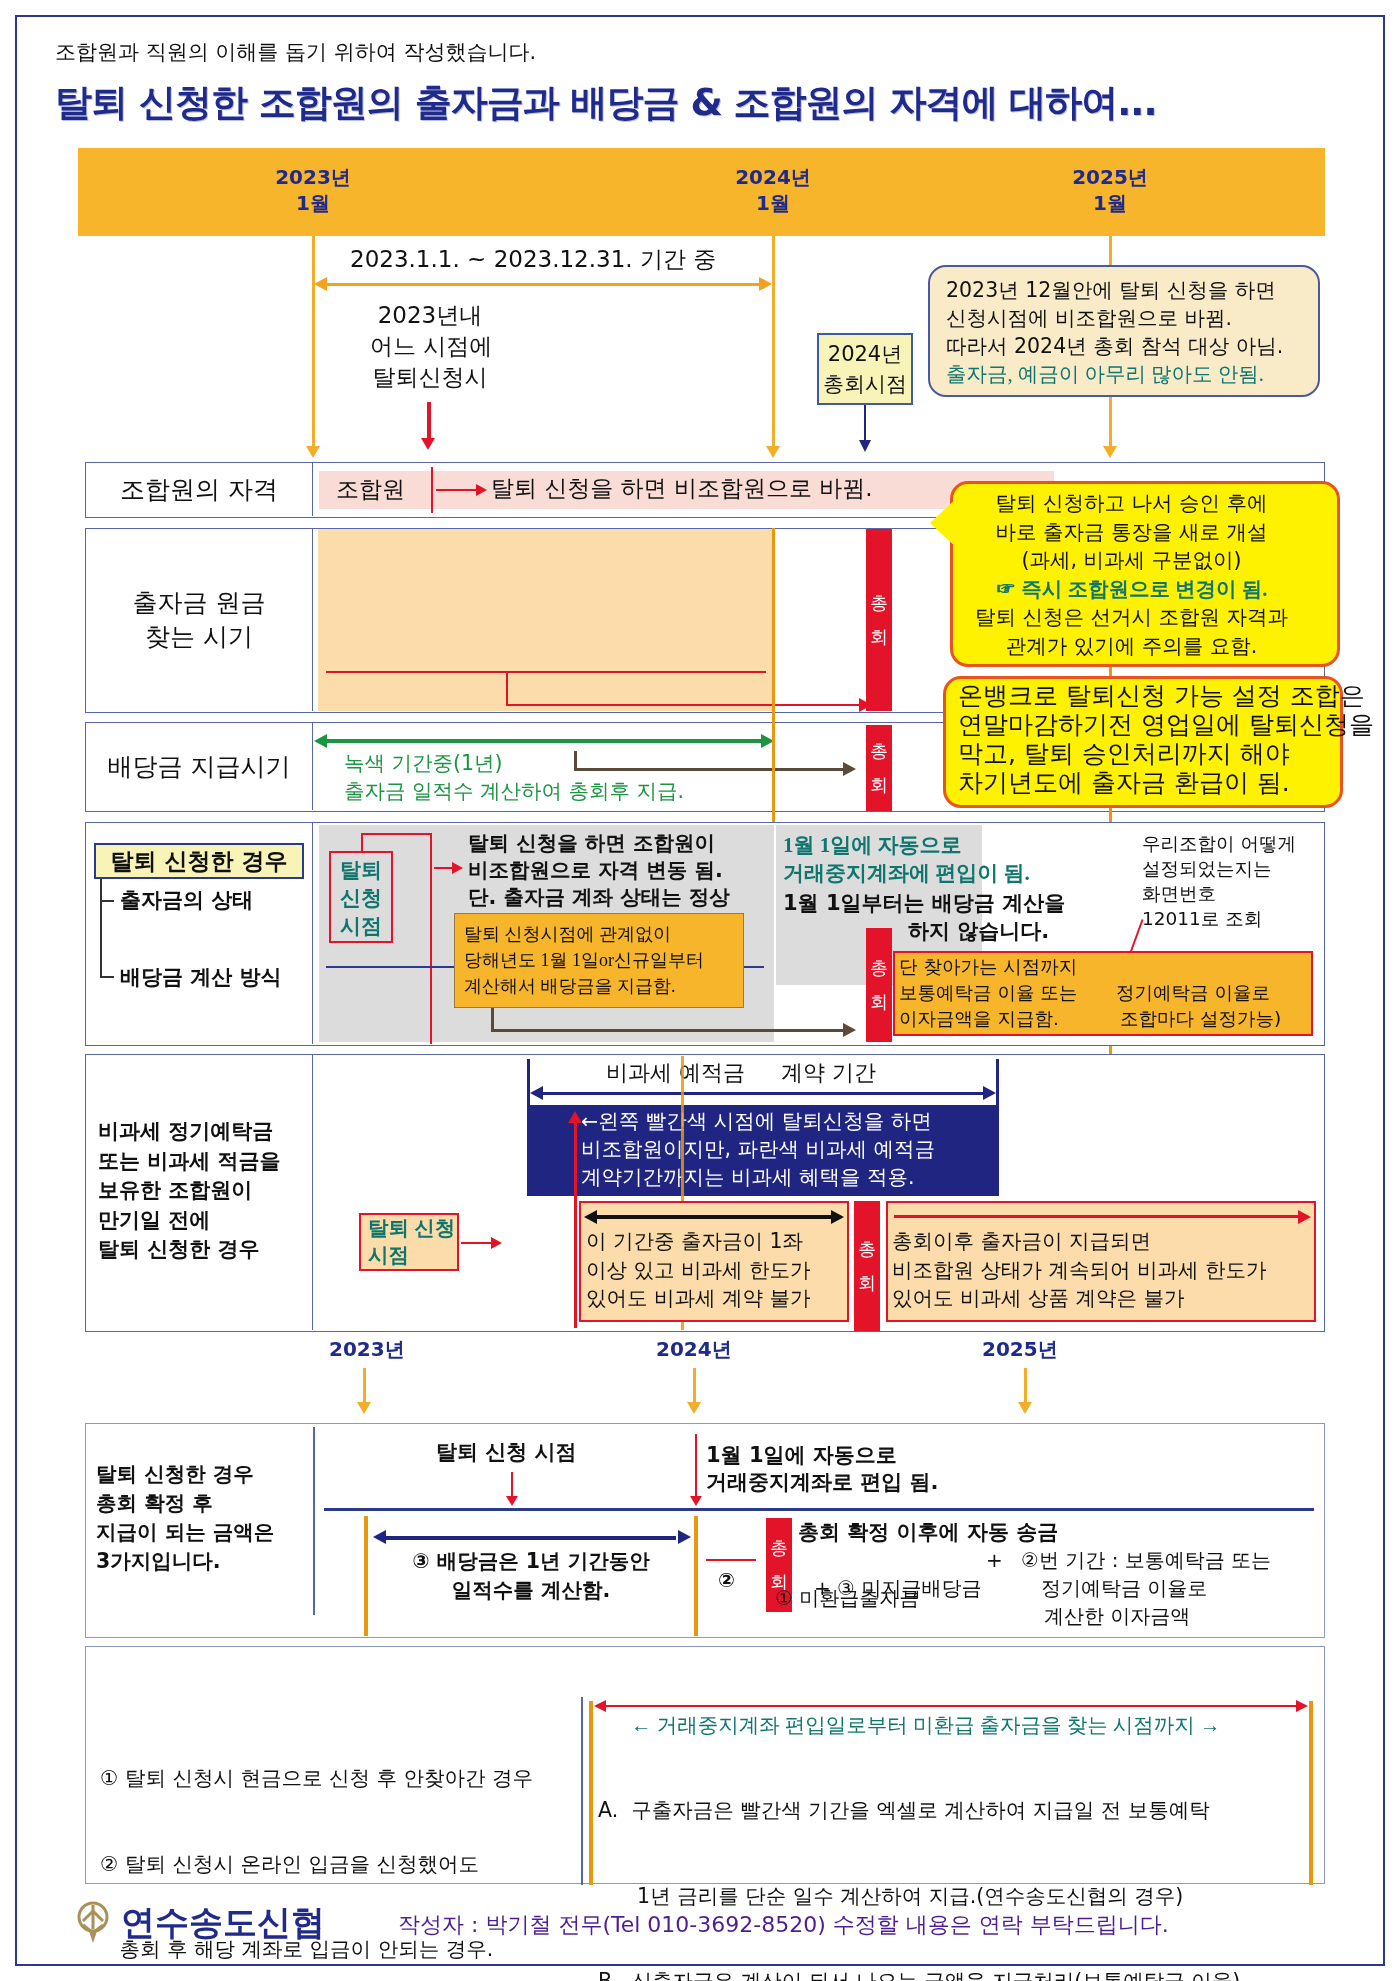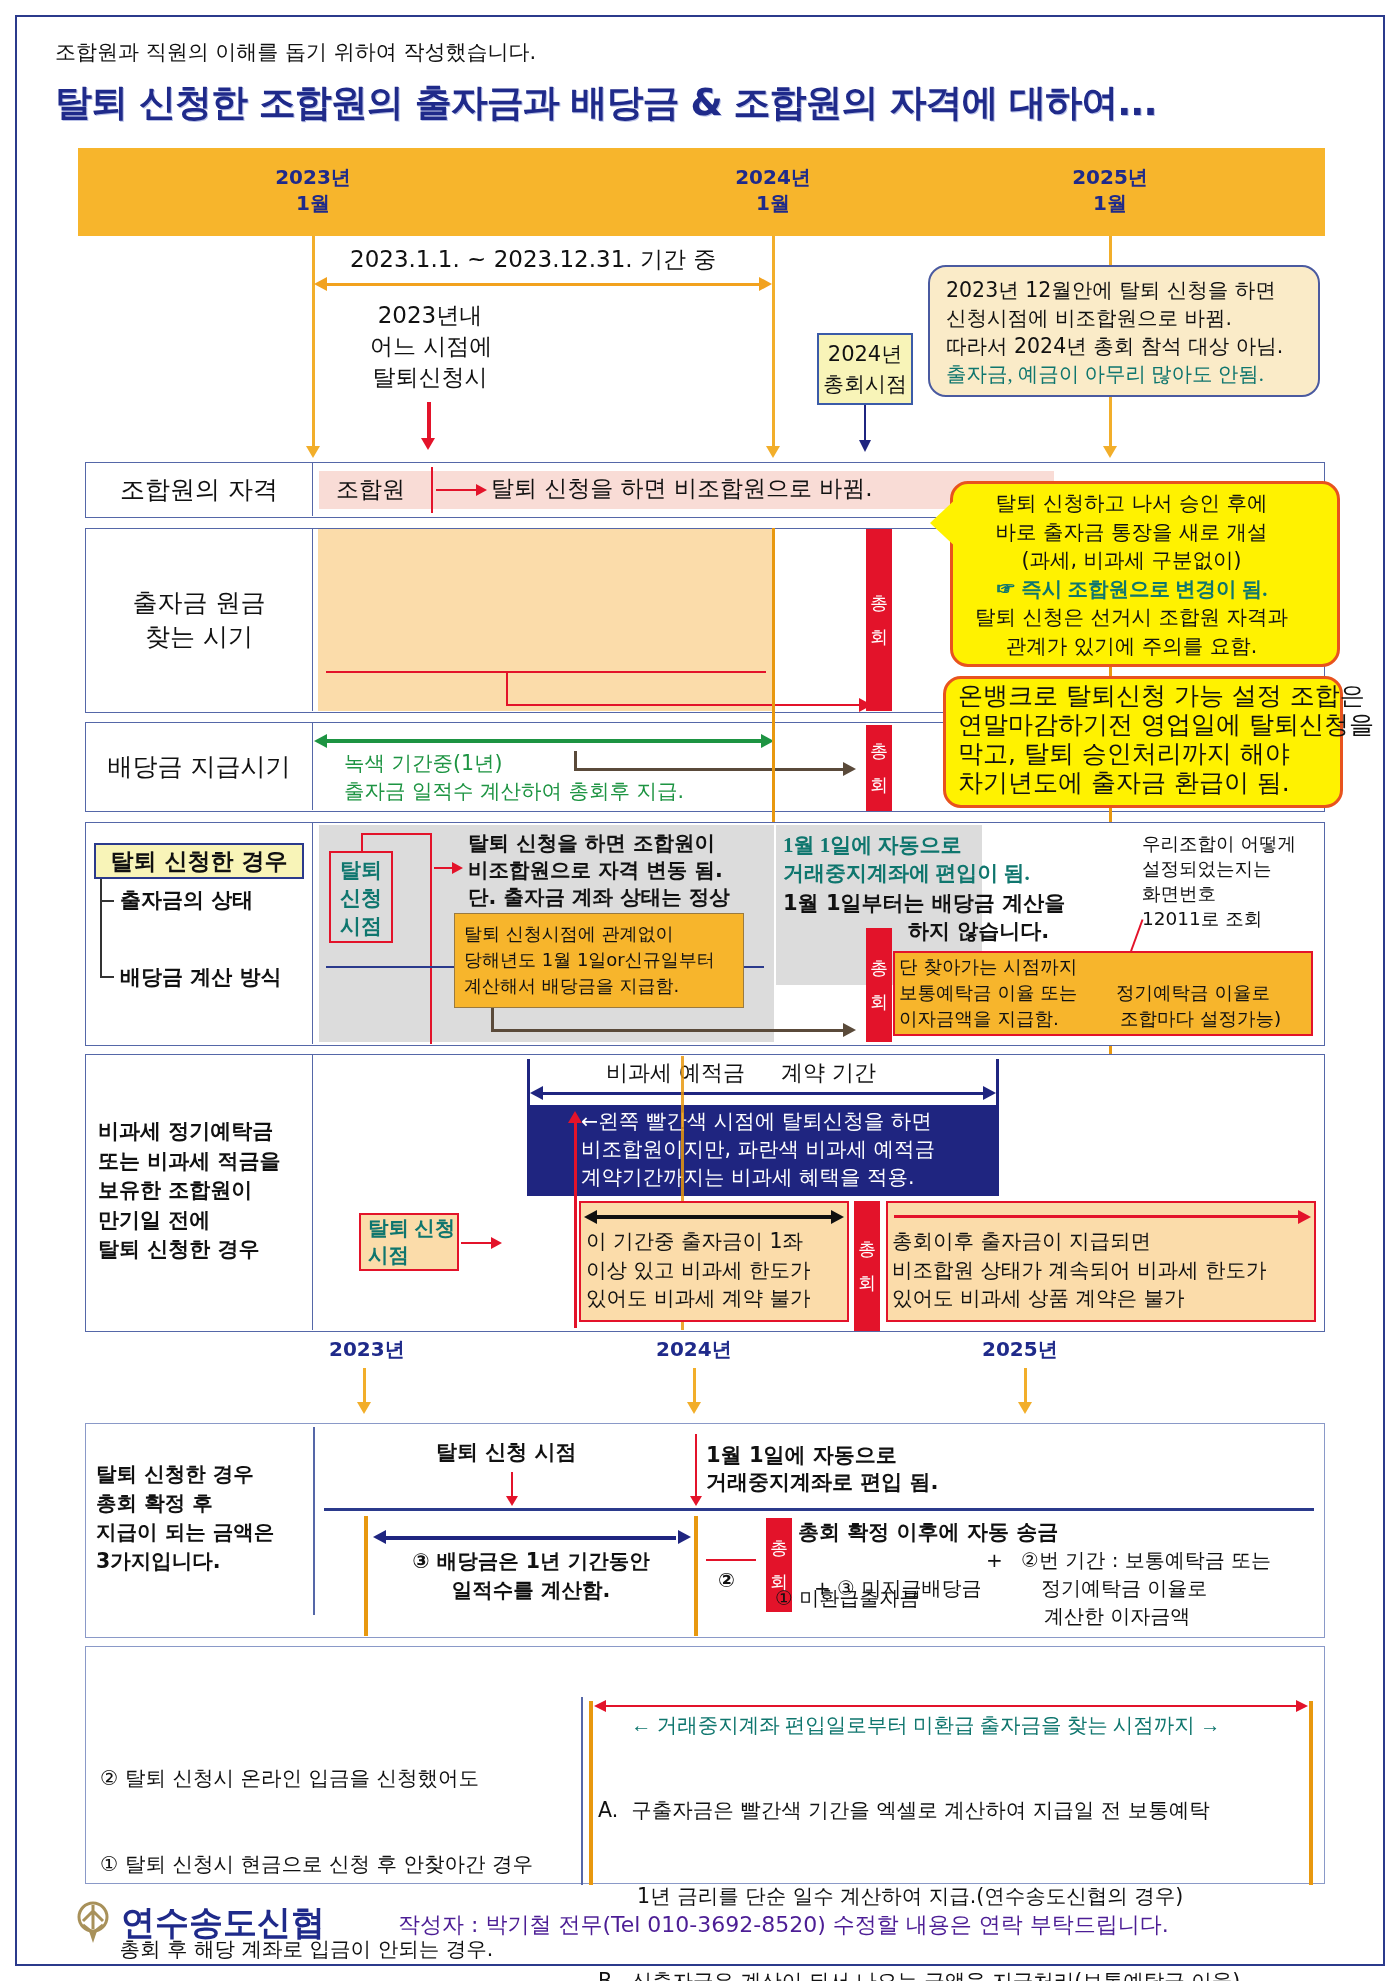--- a/index.html
+++ b/index.html
@@ -179,21 +179,21 @@
   <div class="abs" style="left:275px; top:10px; width:70px; height:2px; background:#e3132a;"></div>
   <div class="abs" style="left:344px; top:10px; width:2px; height:211px; background:#e3132a;"></div>
   <div class="hline" style="left:348px; top:44px; width:20px; height:2px; background:#e3132a;"></div>
   <div class="ahead-r" style="left:366px; top:39px; border-left-color:#e3132a; border-top-width:6px; border-bottom-width:6px; border-left-width:11px;"></div>
   <div class="txt bold" style="left:382px; top:7px; font-size:20.5px; line-height:27px;">
     <div>탈퇴 신청을 하면 조합원이</div>
       <div>비조합원으로 자격 변동 됨.</div>
       <div>단. 출자금 계좌 상태는 정상</div>
   </div>
   <div class="box-orange" style="left:368px; top:90px; width:290px; height:95px;"></div>
-  <div class="txt" style="left:378px; top:98px; font-size:18px; line-height:26px;">
+  <div class="txt" style="left:378px; top:98px; font-size:18px; line-height:26px;font-family:Liberation Serif, serif;">
     <div>탈퇴 신청시점에 관계없이</div>
       <div>당해년도 1월 1일or신규일부터</div>
       <div>계산해서 배당금을 지급함.</div>
   </div>
   <div class="hline" style="left:240px; top:143px; width:128px; height:1.5px; background:#2b3a8c;"></div>
   <div class="hline" style="left:658px; top:143px; width:20px; height:1.5px; background:#2b3a8c;"></div>
   <div class="abs" style="left:405px; top:185px; width:3px; height:23px; background:#5a4a3a;"></div>
   <div class="hline" style="left:405px; top:206px; width:355px; background:#5a4a3a;"></div>
   <div class="ahead-r" style="left:757px; top:200px; border-left-color:#5a4a3a;"></div>
 
@@ -332,22 +332,22 @@
   <div class="txt" style="left:900px; top:122px; font-size:20px;">+</div>
   <div class="txt" style="left:935px; top:122px; font-size:20px;">②번 기간 : 보통예탁금 또는</div>
   <div class="txt" style="left:728px; top:150px; font-size:20px;">+ ③ 미지급배당금</div>
   <div class="txt" style="left:955px; top:150px; font-size:20px;">정기예탁금 이율로</div>
   <div class="txt" style="left:958px; top:178px; font-size:20px;">계산한 이자금액</div>
 </div>
 
 <div class="abs" style="left:85px; top:1646px; width:1240px; height:238px; border:1.5px solid #8a99c8;">
   <div class="abs" style="left:495px; top:50px; width:1.5px; height:188px; background:#5567a8;"></div>
   <div class="txt" style="left:14px; top:60px; font-size:20.5px; line-height:28.5px; white-space:pre;">
+    <div>① 탈퇴 신청시 현금으로 신청 후 안찾아간 경우</div>
     <div>② 탈퇴 신청시 온라인 입금을 신청했어도</div>
-    <div>① 탈퇴 신청시 현금으로 신청 후 안찾아간 경우</div>
     <div>   총회 후 해당 계좌로 입금이 안되는 경우.</div>
     
     
     
   </div>
   <div class="abs" style="left:503px; top:54px; width:4px; height:184px; background:#e8980f;"></div>
   <div class="abs" style="left:1223px; top:54px; width:4px; height:184px; background:#e8980f;"></div>
   <div class="hline" style="left:520px; top:58px; width:690px; height:2px; background:#e3132a;"></div>
   <div class="ahead-l" style="left:508px; top:53px; border-right-color:#e3132a; border-top-width:6px; border-bottom-width:6px; border-right-width:12px;"></div>
   <div class="ahead-r" style="left:1210px; top:53px; border-left-color:#e3132a; border-top-width:6px; border-bottom-width:6px; border-left-width:12px;"></div>

